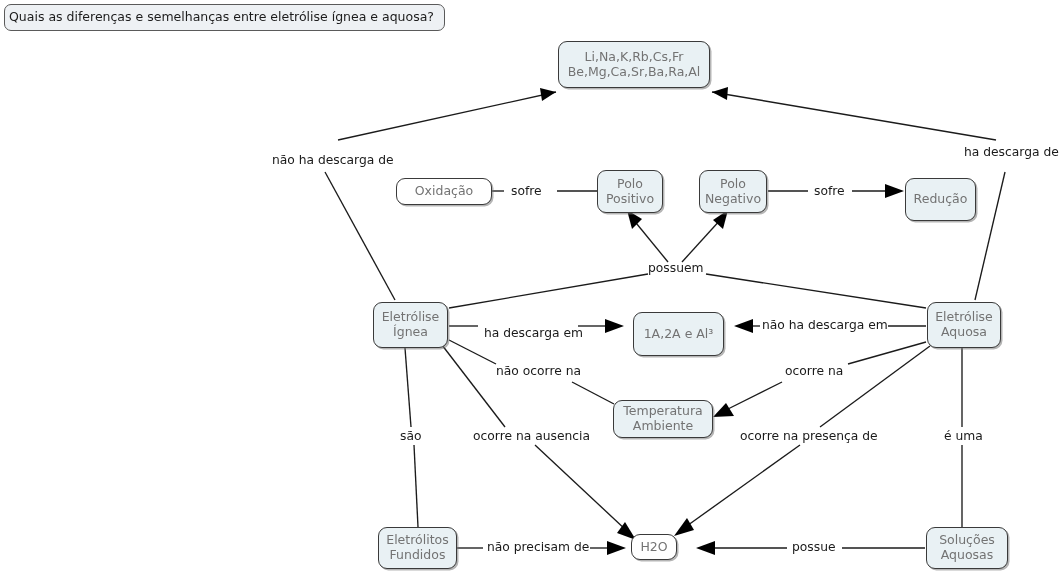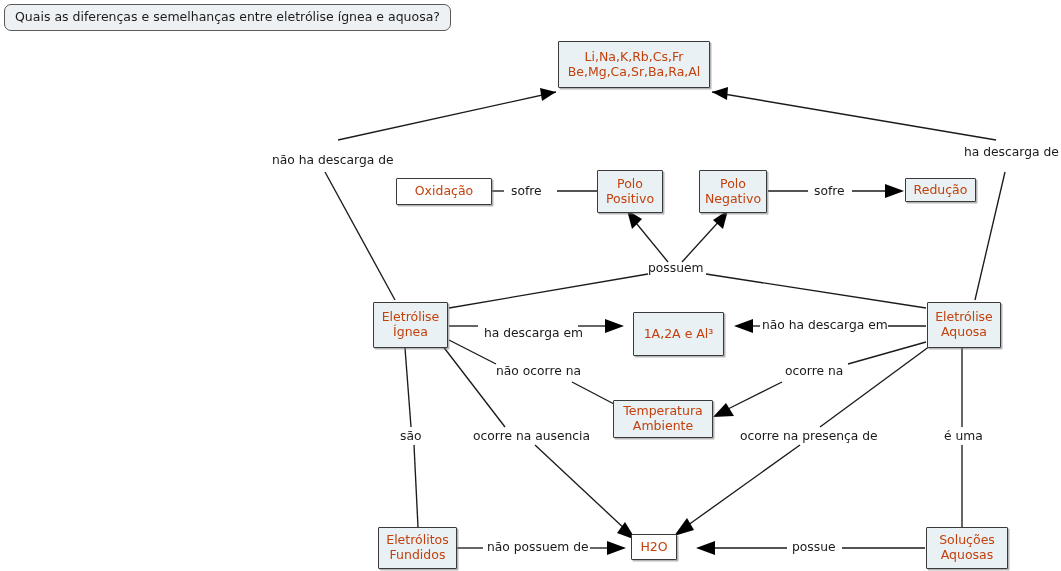--- a/index.html
+++ b/index.html
@@ -21,38 +21,38 @@
     height: 571px;
   }
   .question-box {
     position: absolute;
     left: 4px;
     top: 4px;
     box-sizing: border-box;
     background: #eef1f4;
     border: 1px solid #5a5a5a;
     border-radius: 7px;
-    padding: 5px 10px 6px 10px;
+    padding: 5px 10px 6px 4px;
     font-size: 12.5px;
     color: #1c1c1c;
     white-space: nowrap;
     line-height: 1.1;
     text-align: right;
   }
   .node {
     position: absolute;
     box-sizing: border-box;
     border: 1.4px solid #3a3a3a;
-    border-radius: 1px;
+    border-radius: 9px;
     display: flex;
     align-items: center;
     justify-content: center;
     text-align: center;
     font-size: 12.5px;
-    color: #c2410c;
+    color: #737373;
     line-height: 1.18;
     background: #e9f1f4;
     box-shadow: 1.5px 1.5px 0 rgba(120,120,120,0.55);
   }
   .node.white {
     background: #ffffff;
   }
   .node span { display: block; }
   .edge-label {
     position: absolute;
@@ -161,21 +161,21 @@
   </div>
 </div>
 
 <div class="node" style="left:699px; top:170px; width:68px; height:43px;">
   <div>
     <span>Polo</span>
     <span>Negativo</span>
   </div>
 </div>
 
-<div class="node" style="left:905px; top:178px; width:71px; height:24px;">
+<div class="node" style="left:905px; top:178px; width:71px; height:43px;">
   <div>
     <span>Redução</span>
   </div>
 </div>
 
 <div class="node" style="left:373px; top:302px; width:75px; height:46px;">
   <div>
     <span>Eletrólise</span>
     <span>Ígnea</span>
   </div>
@@ -240,15 +240,15 @@
 <div class="edge-label" style="left:785px; top:365px;">ocorre na</div>
 
 <div class="edge-label" style="left:400px; top:430px;">são</div>
 
 <div class="edge-label" style="left:473px; top:430px;">ocorre na ausencia</div>
 
 <div class="edge-label" style="left:740px; top:430px;">ocorre na presença de</div>
 
 <div class="edge-label" style="left:944px; top:430px;">é uma</div>
 
-<div class="edge-label" style="left:487px; top:541px;">não possuem de</div>
+<div class="edge-label" style="left:487px; top:541px;">não precisam de</div>
 
 <div class="edge-label" style="left:792px; top:541px;">possue</div>
 
 </body></html>

